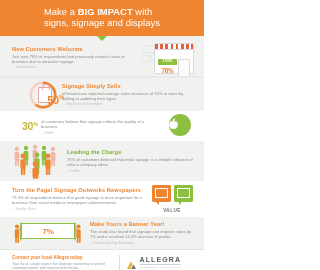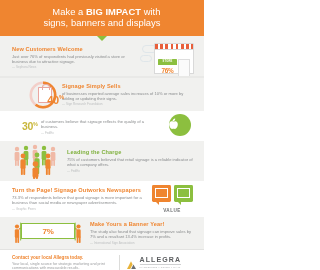--- a/index.html
+++ b/index.html
@@ -10,21 +10,21 @@
     -webkit-font-smoothing:antialiased;
   }
   #page{position:relative;width:204px;height:270px;overflow:hidden;}
 
   
   .header{
     position:relative;
     background:#ef8530;
     height:36px;
     display:flex;align-items:center;justify-content:center;
-    text-align:right;
+    text-align:left;
   }
   .header-title{
     color:#ffffff;
     font-size:9.4px;
     line-height:10.6px;
     font-weight:normal;
     letter-spacing:.05px;
     padding:0 22px;
   }
   .header-title b{font-weight:bold;}
@@ -208,21 +208,21 @@
   .logo-rule{height:.5px;background:#cfd0d1;margin:.8px 0 1.2px 0;}
 </style>
 </head>
 <body>
 
 <div id="page">
 
   <div class="header">
     <div class="header-title">
       <span>Make a </span><b>BIG IMPACT</b><span> with</span><br>
-      <span>signs, banners and displays</span>
+      <span>signs, signage and displays</span>
     </div>
     <div class="chevron"></div>
   </div>
 
   <div class="band gray s1">
     <div class="row">
       <div class="txtblock">
         <p class="h2">New Customers Welcome</p>
         <p class="body">Just over 76% of respondents had previously visited a store or business due to attractive signage.</p>
         <p class="src">— Sephora News</p>
@@ -246,21 +246,21 @@
   </div>
 
   <div class="band gray s2">
     <div class="row">
       <div class="bagwrap">
         <svg width="30" height="30" viewBox="0 0 30 30">
           <circle cx="15" cy="15" r="12.2" fill="none" stroke="#f3cfc9" stroke-width="2.6"></circle>
           <circle cx="15" cy="15" r="12.2" fill="none" stroke="#ef8530" stroke-width="2.6" stroke-dasharray="46 77" stroke-linecap="butt" transform="rotate(-90 15 15)"></circle>
         </svg>
         <div class="bag"></div>
-        <div class="statnum stat60"><span>40</span><span class="pct">%</span></div>
+        <div class="statnum stat60"><span>50</span><span class="pct">%</span></div>
       </div>
       <div class="txtblock">
         <p class="h2">Signage Simply Sells</p>
         <p class="body">of businesses reported average sales increases of 10% or more by adding or updating their signs.</p>
         <p class="src">— Sign Research Foundation</p>
       </div>
     </div>
   </div>
 
   <div class="band white s3">

